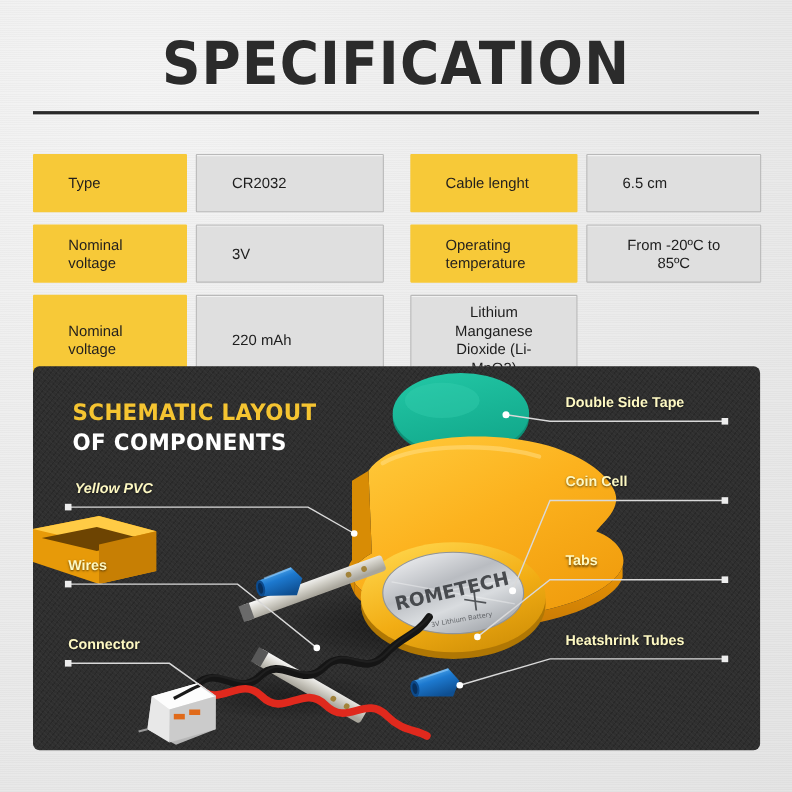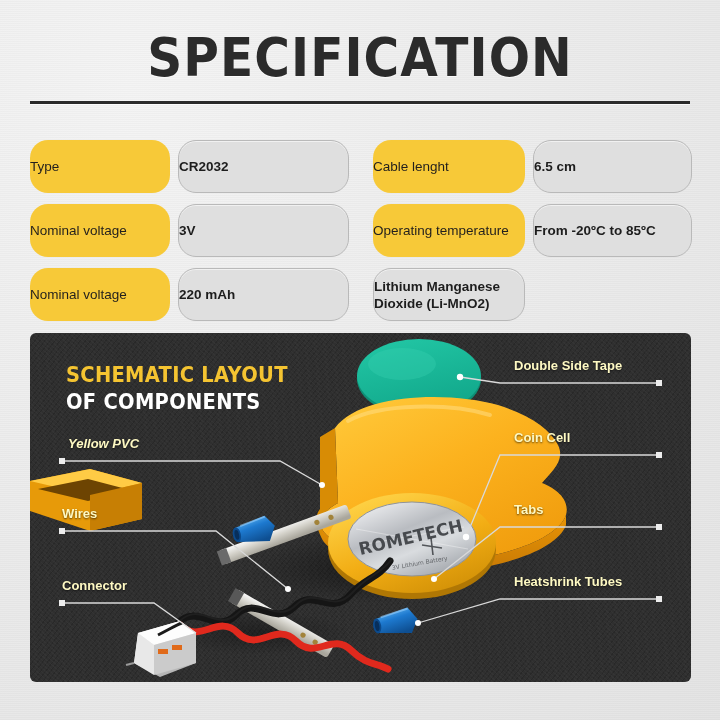--- a/index.html
+++ b/index.html
@@ -71,40 +71,41 @@
     grid-template-columns: 1fr 1fr;
     column-gap: 24px;
     row-gap: 11px;
   }
   .spec-row {
     display: grid;
     grid-template-columns: 140px 1fr;
     column-gap: 8px;
   }
   .spec-label, .spec-value {
-    border-radius: 18px;
+    border-radius: 1px;
     display: flex;
     align-items: center;
     min-height: 53px;
     box-sizing: border-box;
-    padding: 6px 0;
+    padding: 6px 32px;
     font-size: 13.5px;
     line-height: 17px;
   }
   .spec-label {
     background: #f7c938;
     color: #221f1d;
     font-weight: 400;
   }
   .spec-value {
     background: #dfdfdf;
     border: 1px solid #b9b9b9;
     color: #1d1d1d;
-    font-weight: 700;
+    font-weight: 400;
     box-shadow: inset 0 1px 0 rgba(255,255,255,.55);
+    text-align: center;
   }
   .spec-row.r-wide { grid-template-columns: 152px 1fr; }
 
   
   .panel {
     position: absolute;
     left: 30px;
     top: 333px;
     width: 661px;
     height: 349px;

